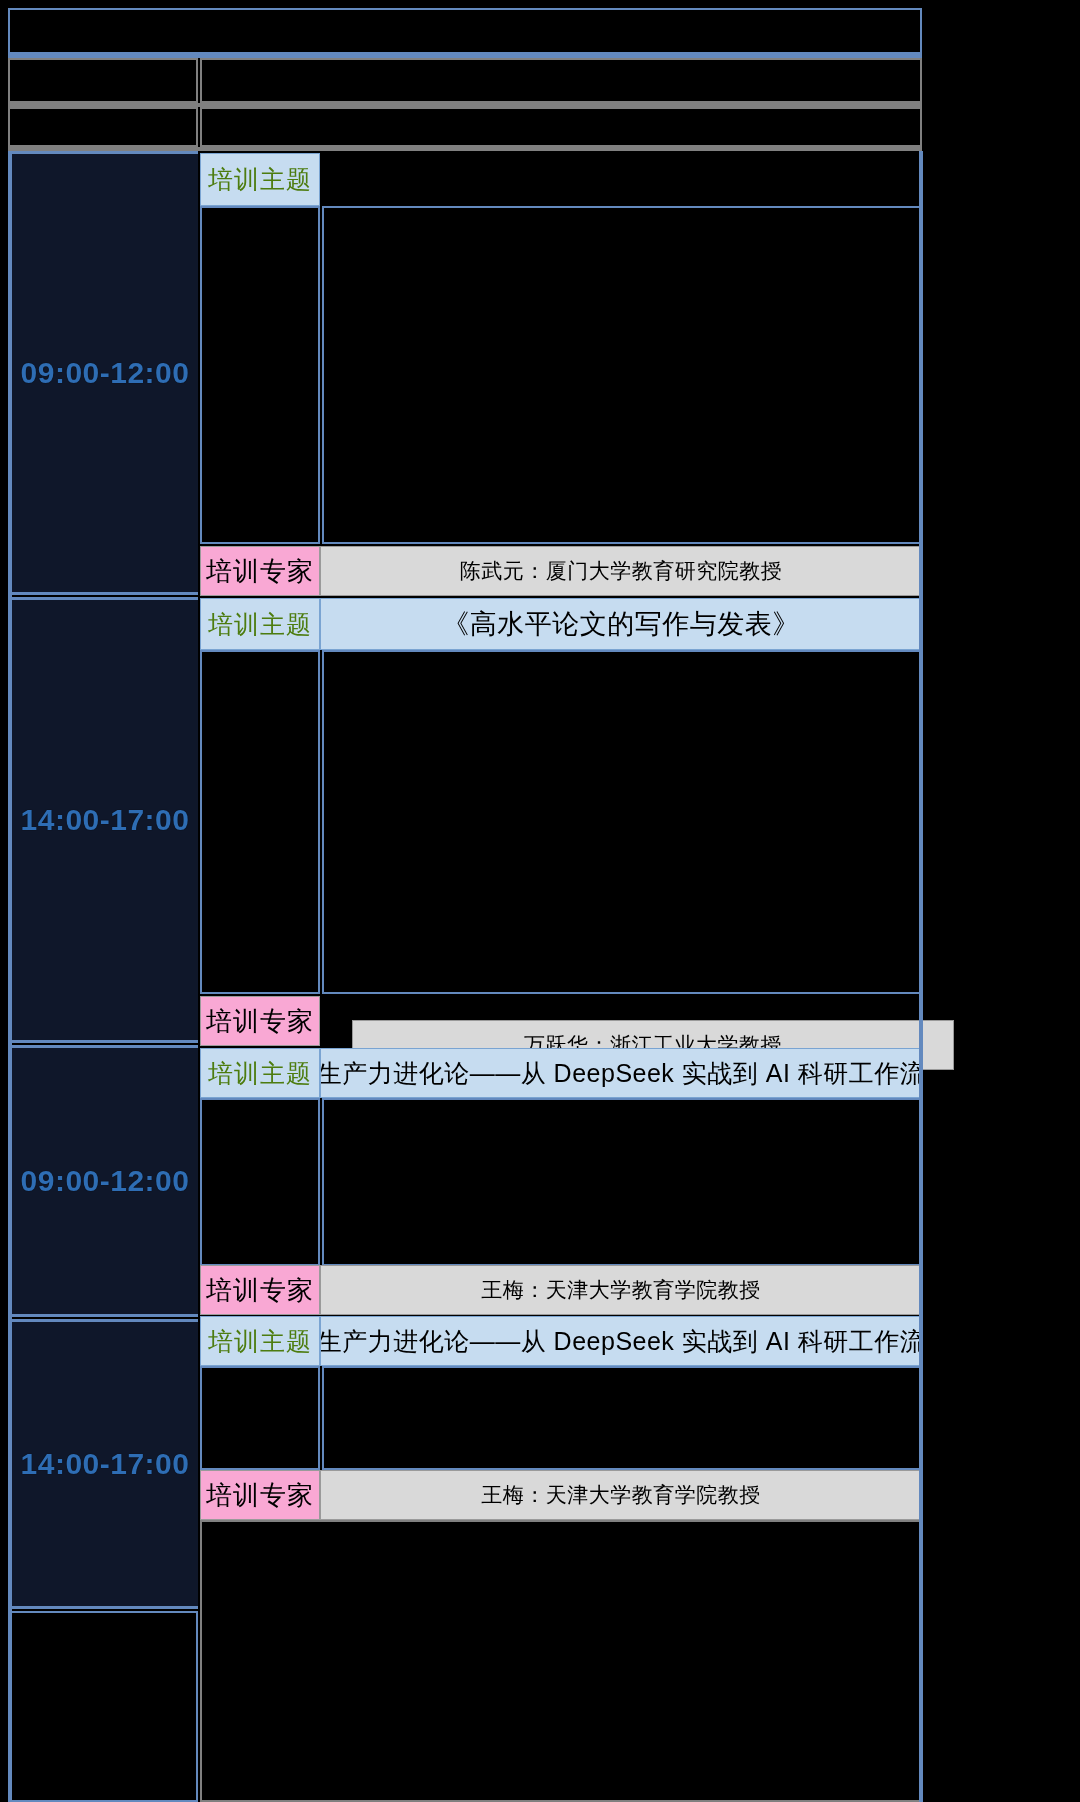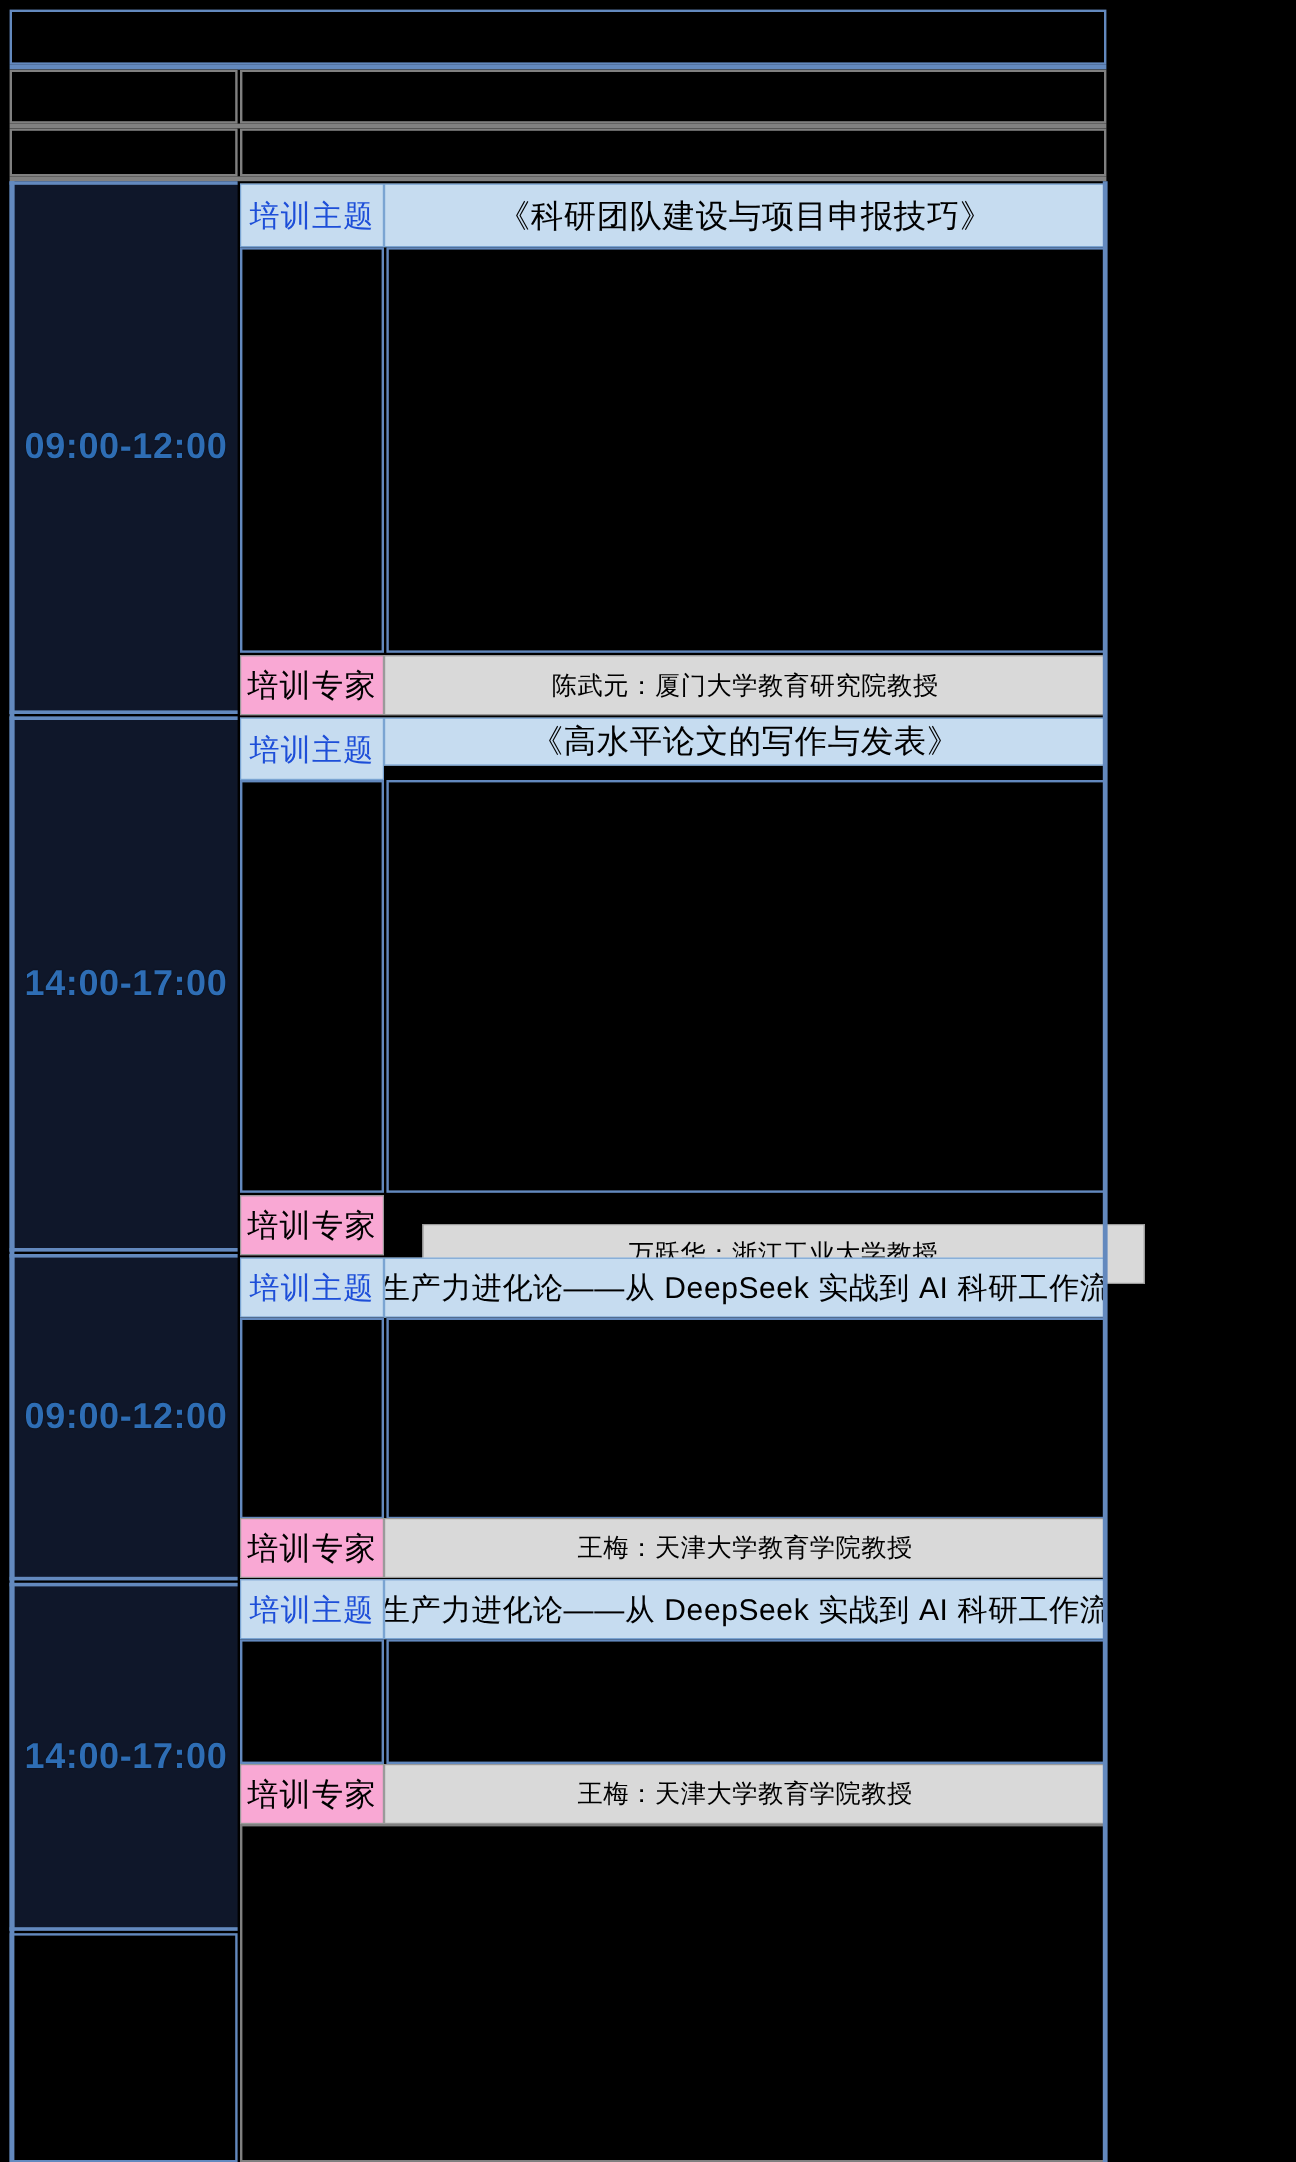--- a/index.html
+++ b/index.html
@@ -30,21 +30,21 @@
   
   .blk{background:#000000;}
 
   
   .bd-blue{border:2px solid #6389be;}
   .bd-gray{border:2px solid #808080;}
 
   
   .topic-lbl{
     background:#c6dcf0;
-    color:#1d4ed8;
+    color:#4d7c0f;
     font-size:25px;
     letter-spacing:1px;
     border:1px solid #7aa4d2;
   }
   .topic-val{
     background:#c6dcf0;
     color:#000000;
     font-size:27px;
     letter-spacing:.5px;
     border:1px solid #7aa4d2;
@@ -115,30 +115,29 @@
     <span class="timeslot">09:00-12:00</span>
   </div>
 
   <div class="cell timecell" style="left:8px;top:1319px;width:190px;height:290px;">
     <span class="timeslot">14:00-17:00</span>
   </div>
 
   <div class="cell blk bd-blue" style="left:8px;top:1611px;width:190px;height:191px;"></div>
 
   <div class="cell topic-lbl" style="left:200px;top:153px;width:120px;height:53px;">培训主题</div>
-  <div class="cell topic-val" style="left:320px;top:153px;width:602px;height:53px;">《科研团队建设与项目申报技巧》</div>
 
   <div class="cell blk bd-blue" style="left:200px;top:206px;width:120px;height:338px;"></div>
   <div class="cell blk bd-blue" style="left:322px;top:206px;width:600px;height:338px;"></div>
 
   <div class="cell expert-lbl" style="left:200px;top:546px;width:120px;height:50px;">培训专家</div>
   <div class="cell expert-val" style="left:320px;top:546px;width:602px;height:50px;">陈武元：厦门大学教育研究院教授</div>
 
   <div class="cell topic-lbl" style="left:200px;top:598px;width:120px;height:52px;">培训主题</div>
-  <div class="cell topic-val" style="left:320px;top:598px;width:602px;height:40px;">《高水平论文的写作与发表》</div>
+  <div class="cell topic-val" style="left:320px;top:598px;width:602px;height:52px;">《高水平论文的写作与发表》</div>
 
   <div class="cell blk bd-blue" style="left:200px;top:650px;width:120px;height:344px;"></div>
   <div class="cell blk bd-blue" style="left:322px;top:650px;width:600px;height:344px;"></div>
 
   <div class="cell expert-lbl" style="left:200px;top:996px;width:120px;height:50px;">培训专家</div>
   <div class="cell expert-val" style="left:320px;top:1020px;width:602px;height:50px;margin-left:32px;">万跃华：浙江工业大学教授</div>
 
   <div class="cell topic-lbl" style="left:200px;top:1048px;width:120px;height:50px;">培训主题</div>
   <div class="cell topic-val" style="left:320px;top:1048px;width:602px;height:50px;font-size:25px;">《学术生产力进化论——从 DeepSeek 实战到 AI 科研工作流重构》</div>
 

